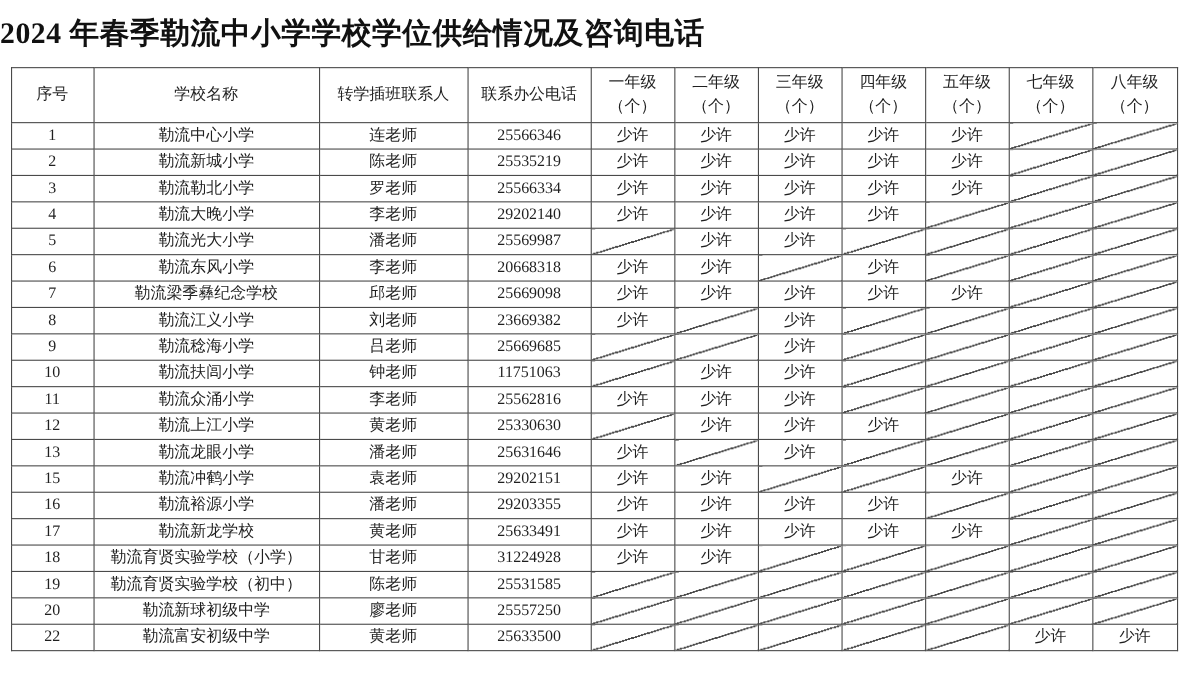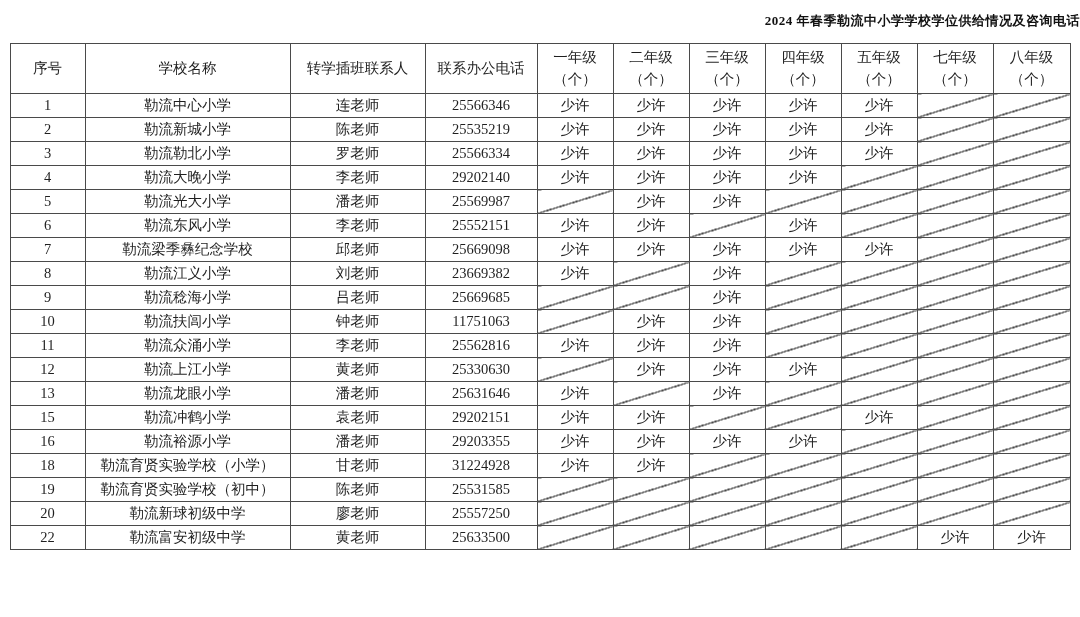--- a/index.html
+++ b/index.html
@@ -11,22 +11,22 @@
     overflow: hidden;
     font-family: "Liberation Serif", "DejaVu Serif", serif;
     color: #1f1f1f;
   }
   .page {
     width: 1080px;
     height: 617px;
     position: relative;
   }
   .doc-title {
-    text-align: right;
-    font-size: 13px;
+    text-align: left;
+    font-size: 27px;
     font-weight: bold;
     padding-top: 12px;
     letter-spacing: 0.5px;
     color: #111111;
   }
   table.supply-table {
     border-collapse: collapse;
     table-layout: fixed;
     width: 1060px;
     margin: 13px auto 0 auto;
@@ -186,21 +186,21 @@
           <td class="c-grade">少许</td>
           <td class="c-grade slash"></td>
           <td class="c-grade slash"></td>
           <td class="c-grade sep slash"></td>
           <td class="c-grade slash"></td>
         </tr>
         <tr>
           <td class="c-no">6</td>
           <td class="c-school">勒流东风小学</td>
           <td class="c-contact">李老师</td>
-          <td class="c-phone">25552151</td>
+          <td class="c-phone">20668318</td>
           <td class="c-grade">少许</td>
           <td class="c-grade">少许</td>
           <td class="c-grade slash"></td>
           <td class="c-grade">少许</td>
           <td class="c-grade slash"></td>
           <td class="c-grade sep slash"></td>
           <td class="c-grade slash"></td>
         </tr>
         <tr>
           <td class="c-no">7</td>
@@ -309,20 +309,33 @@
         <tr>
           <td class="c-no">16</td>
           <td class="c-school">勒流裕源小学</td>
           <td class="c-contact">潘老师</td>
           <td class="c-phone">29203355</td>
           <td class="c-grade">少许</td>
           <td class="c-grade">少许</td>
           <td class="c-grade">少许</td>
           <td class="c-grade">少许</td>
           <td class="c-grade slash"></td>
+          <td class="c-grade sep slash"></td>
+          <td class="c-grade slash"></td>
+        </tr>
+        <tr>
+          <td class="c-no">17</td>
+          <td class="c-school">勒流新龙学校</td>
+          <td class="c-contact">黄老师</td>
+          <td class="c-phone">25633491</td>
+          <td class="c-grade">少许</td>
+          <td class="c-grade">少许</td>
+          <td class="c-grade">少许</td>
+          <td class="c-grade">少许</td>
+          <td class="c-grade">少许</td>
           <td class="c-grade sep slash"></td>
           <td class="c-grade slash"></td>
         </tr>
         <tr>
           <td class="c-no">18</td>
           <td class="c-school">勒流育贤实验学校（小学）</td>
           <td class="c-contact">甘老师</td>
           <td class="c-phone">31224928</td>
           <td class="c-grade">少许</td>
           <td class="c-grade">少许</td>

